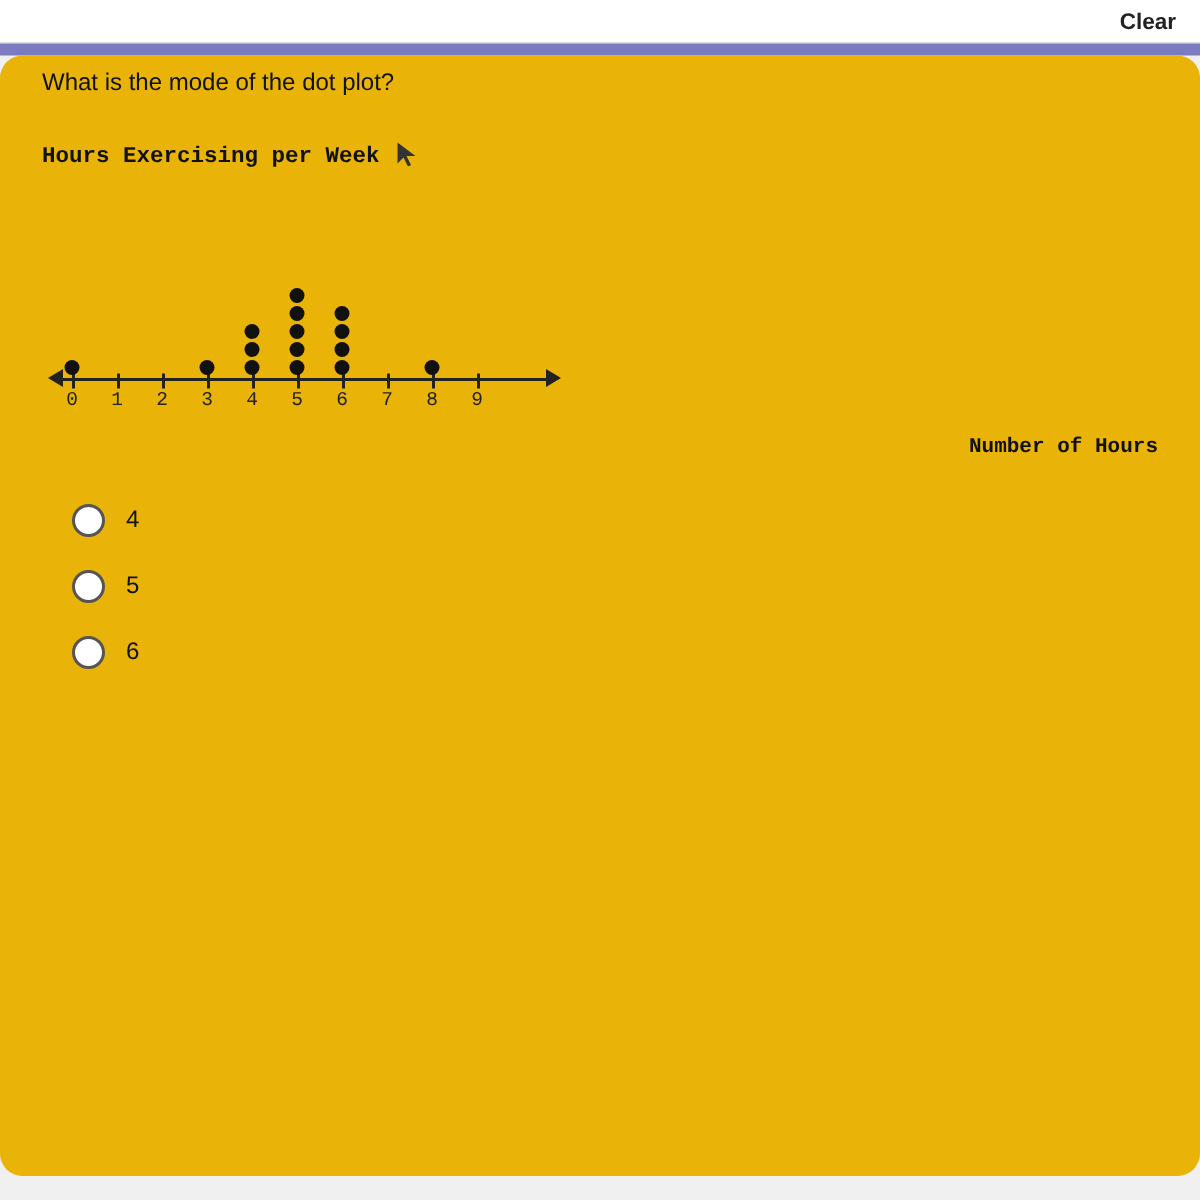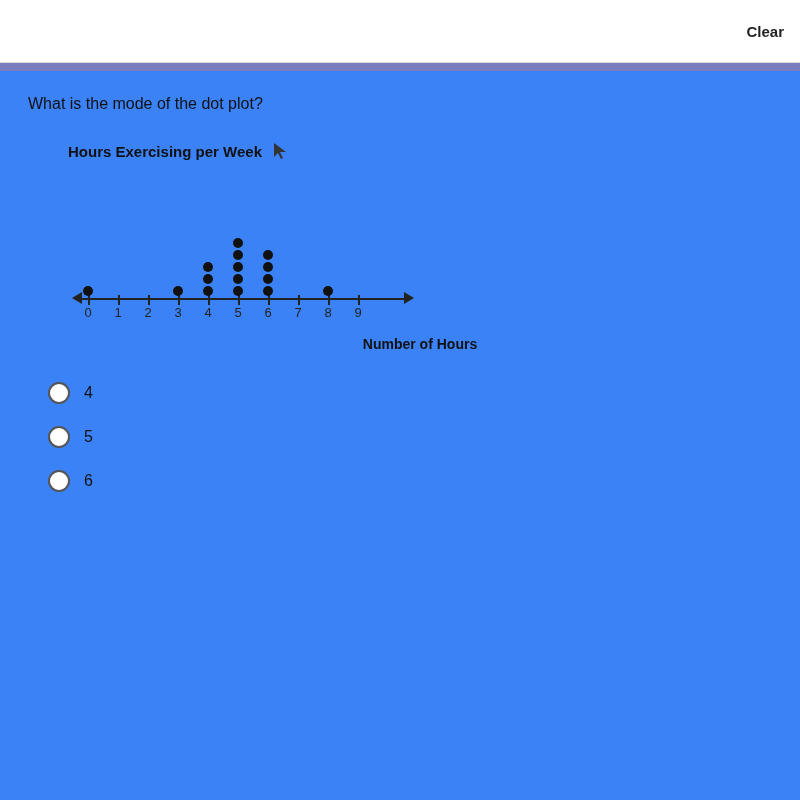--- a/index.html
+++ b/index.html
@@ -7,21 +7,21 @@
       width: 800px;
       height: 800px;
       background: #f0f0f0;
       font-family: Arial, sans-serif;
       overflow: hidden;
     }
 
     
     .top-bar {
       width: 100%;
-      height: 63px;
+      height: 29px;
       background: #ffffff;
       display: flex;
       align-items: center;
       justify-content: flex-end;
       padding-right: 16px;
       border-bottom: 1px solid #ddd;
     }
 
     .clear-btn {
       font-size: 15px;
@@ -34,36 +34,37 @@
 
     
     .accent-bar {
       width: 100%;
       height: 8px;
       background: #7b7bbf;
     }
 
     
     .content {
-      background: #3b82f6;
-      padding: 24px 28px;
+      background: #eab308;
+      padding: 10px 28px;
       height: calc(800px - 53px);
+      border-radius: 15px;
     }
 
     .question-text {
       font-size: 16px;
       font-weight: normal;
       color: #111;
       margin-bottom: 28px;
     }
 
     
     .dot-plot-container {
-      margin-left: 40px;
       margin-bottom: 30px;
+      font-family: Liberation Mono, monospace;
     }
 
     .chart-title {
       font-size: 15px;
       font-weight: bold;
       color: #111;
       margin-bottom: 8px;
       display: flex;
       align-items: center;
       gap: 6px;
@@ -134,21 +135,21 @@
       height: 10px;
       border-radius: 50%;
       background: #111;
       transform: translateX(-50%);
     }
 
     .axis-title {
       font-size: 14px;
       font-weight: bold;
       color: #111;
-      text-align: center;
+      text-align: right;
       margin-top: 6px;
     }
 
     
     .options {
       margin-top: 20px;
       margin-left: 20px;
       display: flex;
       flex-direction: column;
       gap: 22px;

